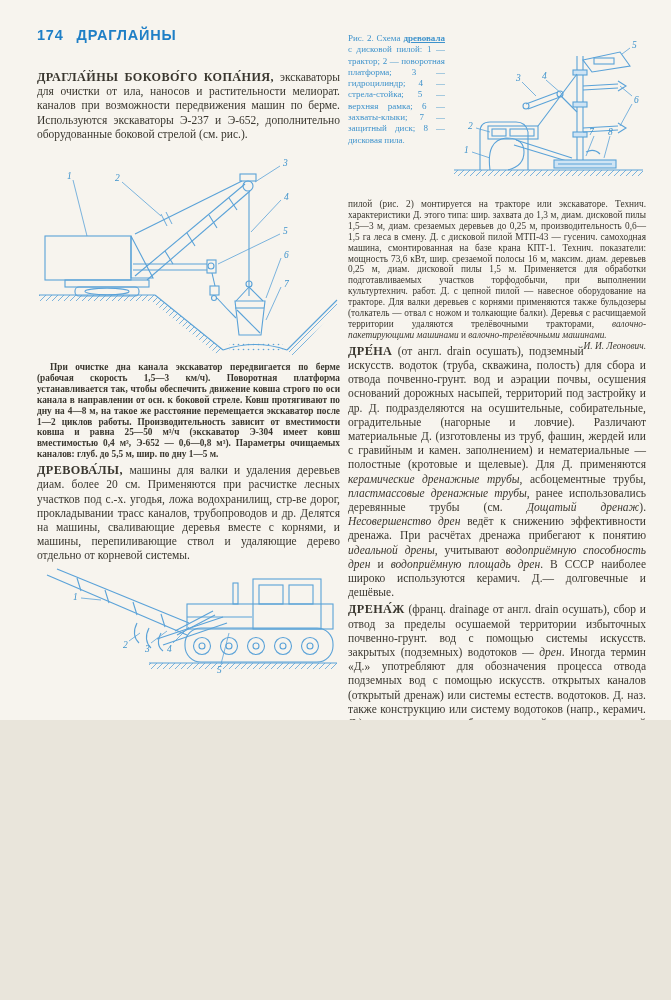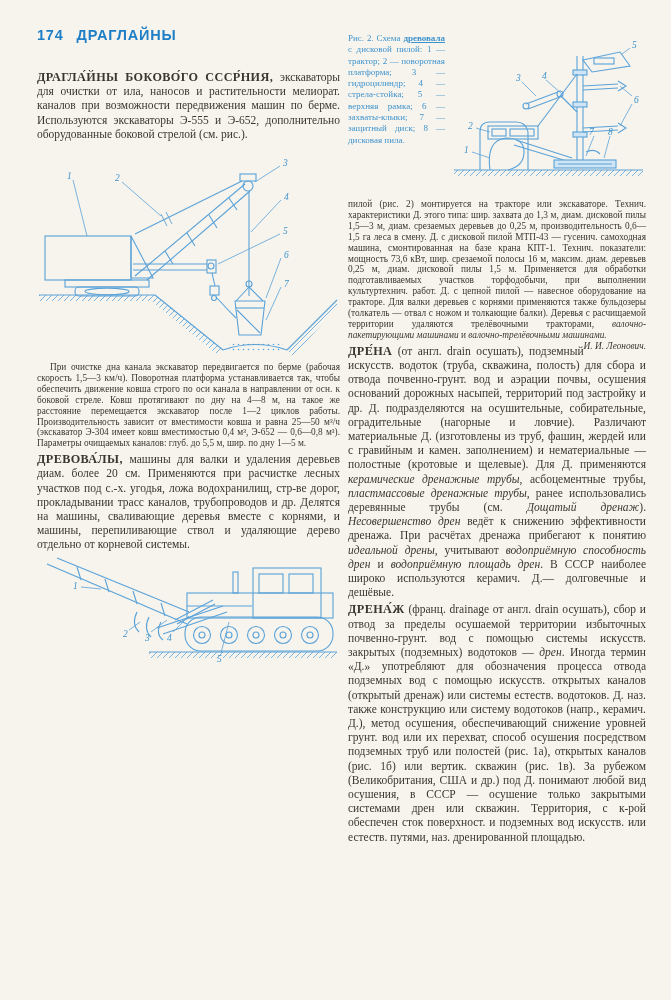--- a/index.html
+++ b/index.html
@@ -1,39 +1,39 @@
 <!DOCTYPE html>
 <html lang="ru"><head>
 <meta charset="utf-8">
 <style>
   html,body{margin:0;padding:0;background:#e9e5db;}
   .page{
     position:relative;
-    width:671px;height:1000px;
+    width:671px;height:720px;
     background:#f7f4ee;
     font-family:"Liberation Serif", serif;
     color:#3a372f;
     overflow:hidden;
     margin:0 auto;
   }
   .running-head{
     position:absolute;left:37px;top:27px;
     font-family:"Liberation Sans", sans-serif;
     font-weight:bold;font-size:14.5px;
     color:#1f7fc6;letter-spacing:0.8px;
   }
   .pagenum{margin-right:13px;}
   .col{position:absolute;text-align:justify;}
   .col-left{left:37px;top:67px;width:303px;}
   .col-right{left:348px;top:30px;width:298px;}
   p{margin:0;}
   .small{font-size:9.3px;line-height:10.9px;}
   .main{font-size:11.5px;line-height:14.2px;}
   .entry{margin-top:3px;margin-bottom:2px;}
-  .indent{text-indent:13px;}
+  .indent{text-indent:13px;font-weight:bold;}
   .hw{font-weight:bold;font-size:12.2px;letter-spacing:0.4px;}
   .b{font-weight:bold;text-decoration:underline;}
   .i{font-style:italic;}
   .sig{float:right;font-style:italic;}
   .caption{font-size:9px;line-height:11.3px;color:#3f93cc;margin:5px 0 7px;}
   .fig{position:relative;margin:6px 0 0;}
   .fig svg{display:block;}
   .figlabel{
     position:absolute;font-style:italic;font-size:9.5px;
     color:#3f93cc;line-height:1;font-family:"Liberation Serif",serif;
@@ -47,21 +47,21 @@
 
 <div class="page">
 
   <header class="running-head">
     <span class="pagenum">174</span><span>ДРАГЛАЙНЫ</span>
   </header>
 
   <div class="col col-left">
 
 
-    <p class="main entry"><span class="hw">ДРАГЛА́ЙНЫ БОКОВО́ГО СССР́НИЯ, </span><span>экскаваторы для очистки от ила, наносов и растительности мелиорат. каналов при возможности передвижения машин по берме. Используются экскаваторы Э-555 и Э-652, дополнительно оборудованные боковой стрелой (см. рис.).</span></p>
+    <p class="main entry"><span class="hw">ДРАГЛА́ЙНЫ БОКОВО́ГО КОПА́НИЯ, </span><span>экскаваторы для очистки от ила, наносов и растительности мелиорат. каналов при возможности передвижения машин по берме. Используются экскаваторы Э-237 и Э-652, дополнительно оборудованные боковой стрелой (см. рис.).</span></p>
 
     <figure class="fig" style="height:214px;margin-top:7px;">
       <svg width="303" height="214" viewBox="0 0 303 214" fill="none" stroke="#5aa2d8" stroke-width="1.1">
         <defs>
           <pattern id="hA" width="6" height="6" patternUnits="userSpaceOnUse">
             <line x1="0" y1="6" x2="6" y2="0" stroke="#5aa2d8" stroke-width="0.8"></line>
           </pattern>
           <pattern id="dA" width="5" height="5" patternUnits="userSpaceOnUse">
             <circle cx="1.5" cy="1.5" r="0.8" fill="#5aa2d8" stroke="none"></circle>
           </pattern>

